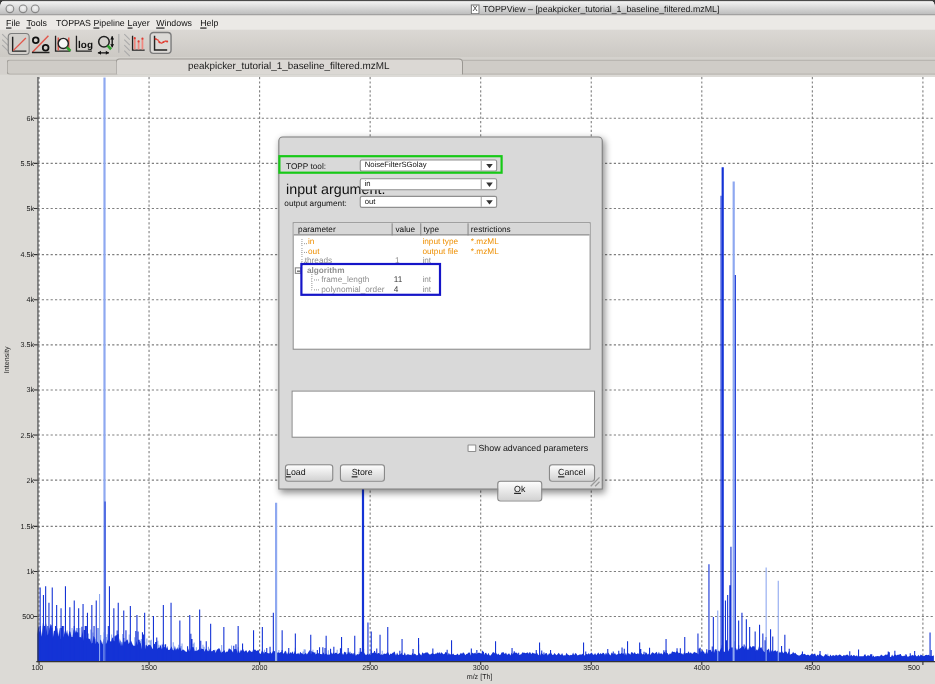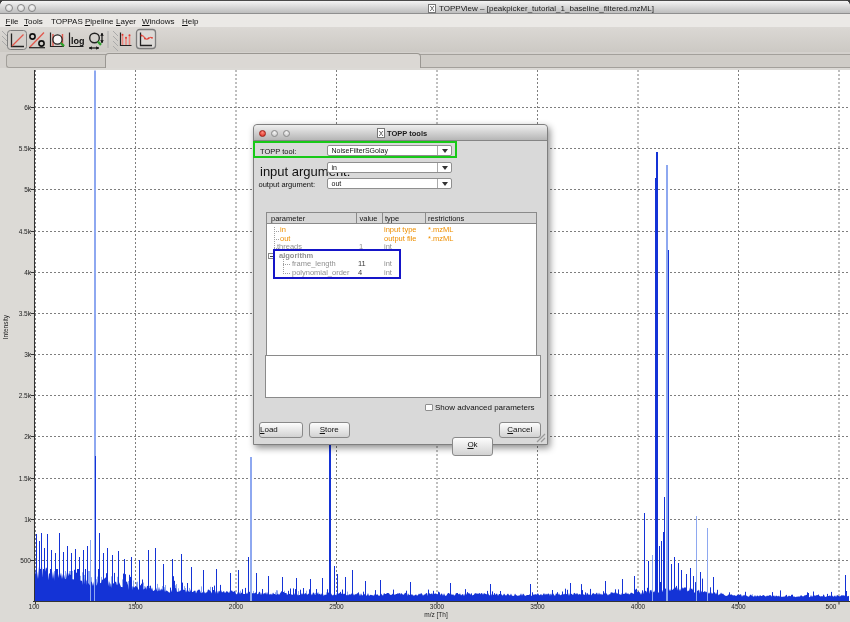--- a/index.html
+++ b/index.html
@@ -85,20 +85,21 @@
 <circle cx="141.5" cy="8.5" r="0.9" fill="#e03b30"></circle>
       <circle cx="145" cy="11.5" r="0.9" fill="#e03b30"></circle>
       <circle cx="148.5" cy="11.3" r="0.9" fill="#e03b30"></circle>
       <circle cx="152" cy="10.8" r="0.9" fill="#e03b30"></circle>
 </svg>
 </div>
 
 <div class="abs" style="left:0;top:52px;width:850px;height:16px;background:#d4d1cd">
   <div class="abs" style="left:5.5px;top:2px;width:845px;height:13.5px;background:#cfccc7;border:1px solid #a3a09b;border-radius:3px 0 0 3px;border-right:none"></div>
   <div class="abs" style="left:104.5px;top:0.5px;width:316.5px;height:15px;background:#dbd8d4;border:1px solid #9a9792;border-radius:4px 4px 0 0;border-bottom:none"></div>
+  <div class="abs" style="left:104px;top:3px;width:317px;text-align:center;font-size:9px;color:#1a1a1a">peakpicker_tutorial_1_baseline_filtered.mzML</div>
 </div>
 
 <div class="abs" style="left:0;top:68px;width:850px;height:554px;background:#dcdad6">
 <svg width="850" height="554" viewBox="0 68 850 554">
 <rect x="34" y="70" width="816" height="531.5" fill="#ffffff"></rect>
 <line x1="35.5" y1="70" x2="35.5" y2="601" class="gl"></line>
       <line x1="35.5" y1="601" x2="35.5" y2="604.5" class="ax"></line>
       <line x1="135.5" y1="70" x2="135.5" y2="601" class="gl"></line>
       <line x1="135.5" y1="601" x2="135.5" y2="604.5" class="ax"></line>
       <line x1="236" y1="70" x2="236" y2="601" class="gl"></line>
@@ -169,27 +170,20 @@
       <text x="738.5" y="609" class="xt">4500</text>
       <text x="34" y="609" class="xt" text-anchor="start">100</text>
       <text x="831" y="609" class="xt" text-anchor="start">500</text>
 <text x="8" y="315" class="yt" text-anchor="middle" transform="rotate(-90 8 315)">Intensity</text>
 <text x="436" y="617" class="xt">m/z [Th]</text>
 </svg>
 </div>
 
 <div class="abs" style="left:253px;top:124px;width:295px;height:321px;background:#d9d9d9;border:1px solid #7f7f7f;border-radius:4px 4px 0 0;box-shadow:2px 3px 7px rgba(0,0,0,0.45)">
 
-  <div class="abs" style="left:0;top:0;width:293px;height:16px;background:linear-gradient(#efefef,#b6b6b6);border-bottom:1px solid #858585;border-radius:4px 4px 0 0">
-    <div class="abs" style="left:5px;top:4.5px;width:7px;height:7px;border-radius:50%;background:radial-gradient(circle at 50% 30%,#ff8a7e,#d8281c);border:1px solid #9d2018"></div>
-    <div class="abs" style="left:17px;top:4.5px;width:7px;height:7px;border-radius:50%;background:radial-gradient(circle at 50% 30%,#f2f2f2,#c4c4c4);border:1px solid #8a8a8a"></div>
-    <div class="abs" style="left:29px;top:4.5px;width:7px;height:7px;border-radius:50%;background:radial-gradient(circle at 50% 30%,#f2f2f2,#c4c4c4);border:1px solid #8a8a8a"></div>
-    <div class="abs" style="left:123px;top:3px;width:8px;height:10px;background:#fff;border:1px solid #777;font-size:7px;color:#333;text-align:center;line-height:9px">X</div>
-    <div class="abs" style="left:133px;top:3.5px;font-size:7.5px;font-weight:bold;color:#1a1a1a">TOPP tools</div>
-  </div>
 
   <div class="abs" style="left:6px;top:22px;font-size:7.5px;color:#111">TOPP tool:</div>
   <div class="abs" style="left:6px;top:38.5px;font-size:13px;color:#111">input argument:</div>
   <div class="abs" style="left:4.5px;top:54.5px;font-size:7.5px;color:#111">output argument:</div>
   <div class="abs" style="left:72.5px;top:19.5px;width:125.5px;height:11px;background:#fff;border:1px solid #8f8f8f;border-radius:2px">
      <span class="abs" style="left:4px;top:1.5px;font-size:7px;color:#111">NoiseFilterSGolay</span>
      <span class="abs" style="right:13px;top:0;width:1px;height:9px;background:#aaa"></span>
      <span class="abs" style="right:3.5px;top:3px;width:0;height:0;border-left:3px solid transparent;border-right:3px solid transparent;border-top:4px solid #333"></span>
   </div>
   <div class="abs" style="left:72.5px;top:36.5px;width:125.5px;height:11px;background:#fff;border:1px solid #8f8f8f;border-radius:2px">
@@ -198,21 +192,21 @@
      <span class="abs" style="right:3.5px;top:3px;width:0;height:0;border-left:3px solid transparent;border-right:3px solid transparent;border-top:4px solid #333"></span>
   </div>
   <div class="abs" style="left:72.5px;top:52.5px;width:125.5px;height:11px;background:#fff;border:1px solid #8f8f8f;border-radius:2px">
      <span class="abs" style="left:4px;top:1.5px;font-size:7px;color:#111">out</span>
      <span class="abs" style="right:13px;top:0;width:1px;height:9px;background:#aaa"></span>
      <span class="abs" style="right:3.5px;top:3px;width:0;height:0;border-left:3px solid transparent;border-right:3px solid transparent;border-top:4px solid #333"></span>
   </div>
 
   <div class="abs" style="left:-1.5px;top:15.5px;width:204px;height:17px;border:2px solid #17c917"></div>
 
-  <div class="abs" style="left:12px;top:87px;width:270.5px;height:153px;background:#fff;border:1px solid #8a8a8a">
+  <div class="abs" style="left:12px;top:77px;width:270.5px;height:116px;background:#fff;border:1px solid #8a8a8a">
     <div class="abs" style="left:0;top:0;width:268.5px;height:11px;background:#d7d7d7;border-bottom:1px solid #8a8a8a">
       <span class="abs" style="left:4px;top:1px;font-size:7.5px;color:#111">parameter</span>
       <span class="abs" style="left:92.5px;top:1px;font-size:7.5px;color:#111">value</span>
       <span class="abs" style="left:118px;top:1px;font-size:7.5px;color:#111">type</span>
       <span class="abs" style="left:161px;top:1px;font-size:7.5px;color:#111">restrictions</span>
       <span class="abs" style="left:89px;top:0;width:1px;height:11px;background:#8a8a8a"></span>
       <span class="abs" style="left:115px;top:0;width:1px;height:11px;background:#8a8a8a"></span>
       <span class="abs" style="left:157.5px;top:0;width:1px;height:11px;background:#8a8a8a"></span>
     </div>
     <div class="abs" style="left:7px;top:14px;width:1px;height:26px;background:repeating-linear-gradient(#a0a0a0 0 1px,transparent 1px 2px)"></div>

